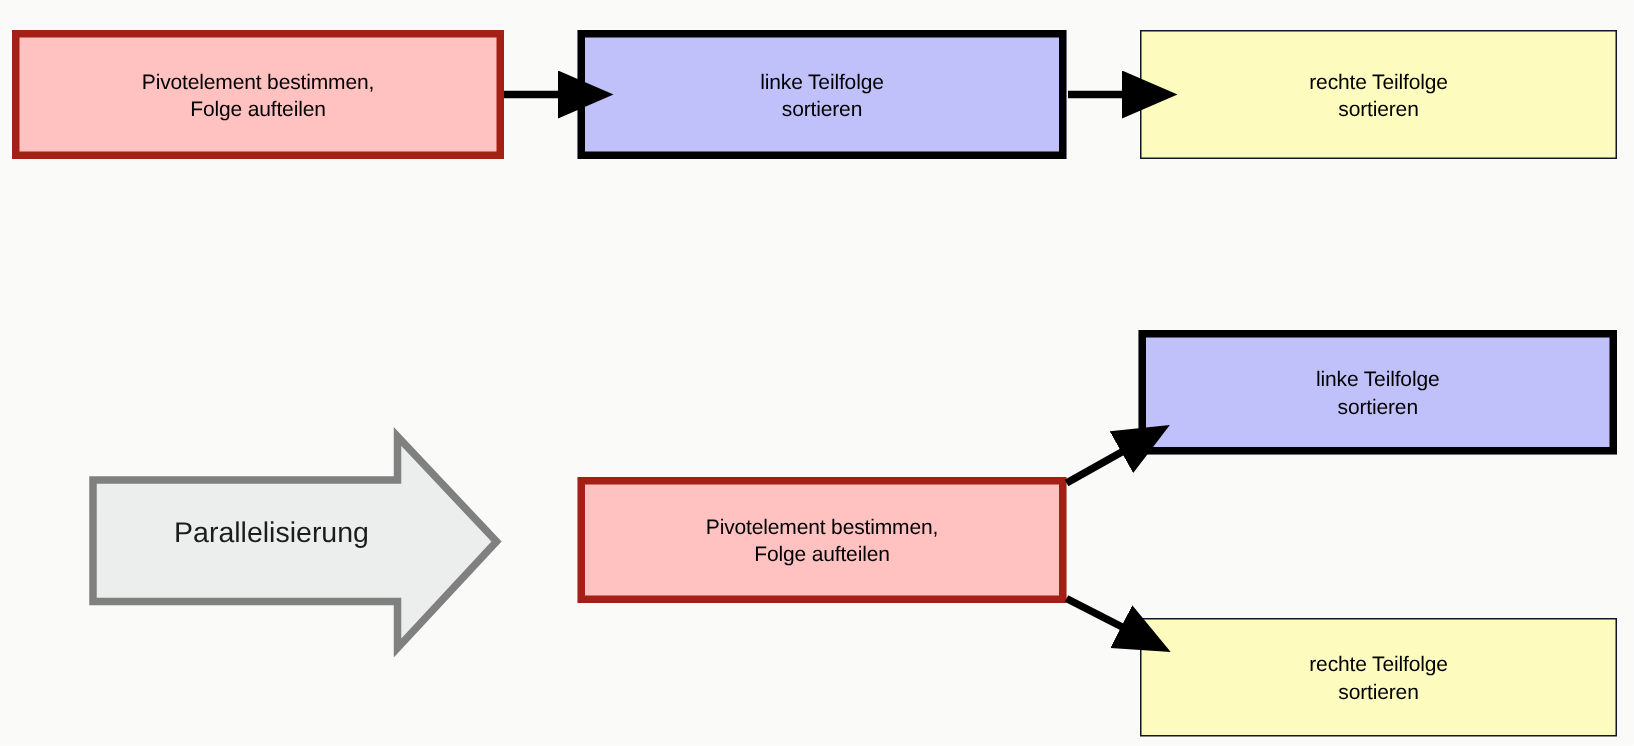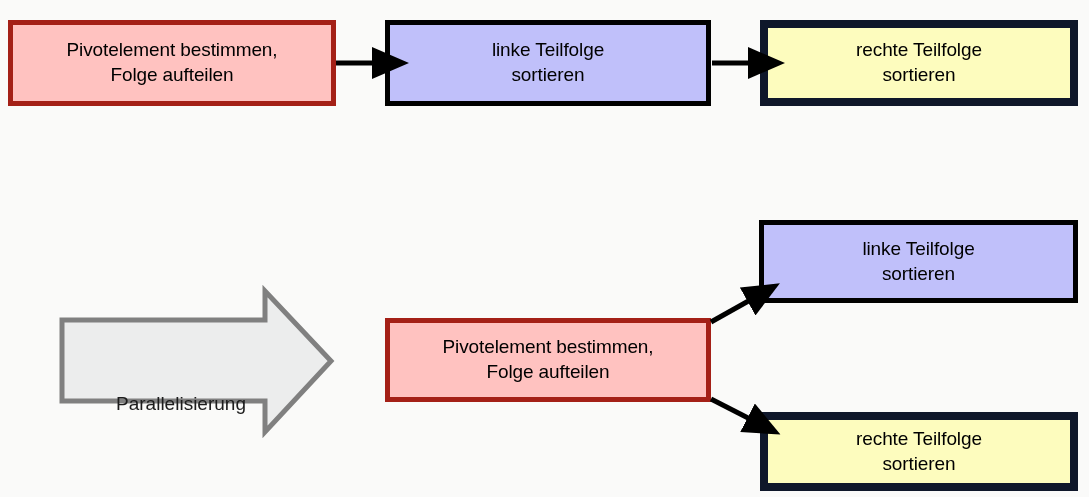--- a/index.html
+++ b/index.html
@@ -17,55 +17,54 @@
   }
   .node {
     position: absolute;
     box-sizing: border-box;
     display: flex;
     align-items: center;
     justify-content: center;
     text-align: center;
     line-height: 1.30;
     color: #000000;
-    font-size: 19px;
+    font-size: 14px;
     letter-spacing: -0.1px;
     white-space: pre-line;
     font-family: "Liberation Sans", sans-serif;
   }
   .node-pink {
     background: #ffc2c0;
     border: 5px solid #a42017;
   }
   .node-blue {
     background: #c0c0fa;
     border: 5px solid #000000;
   }
   .node-yellow {
     background: #fdfcbe;
-    border: 8px solid #0f172a;
+    border: 1px solid #0f172a;
   }
   .svg-layer {
     position: absolute;
     left: 0;
     top: 0;
     width: 1089px;
     height: 497px;
     pointer-events: none;
   }
   .blockarrow-label {
     position: absolute;
     left: 86px;
     top: 345px;
     width: 190px;
     text-align: center;
     font-size: 19px;
     color: #1c1c1c;
     font-family: "Liberation Sans", sans-serif;
-    margin-top: 48px;
   }
 </style>
 </head>
 <body>
 
 <div id="canvas">
 
   <div class="node node-pink" style="left:8px; top:20px; width:328px; height:86px;">Pivotelement bestimmen,
 Folge aufteilen</div>
 

